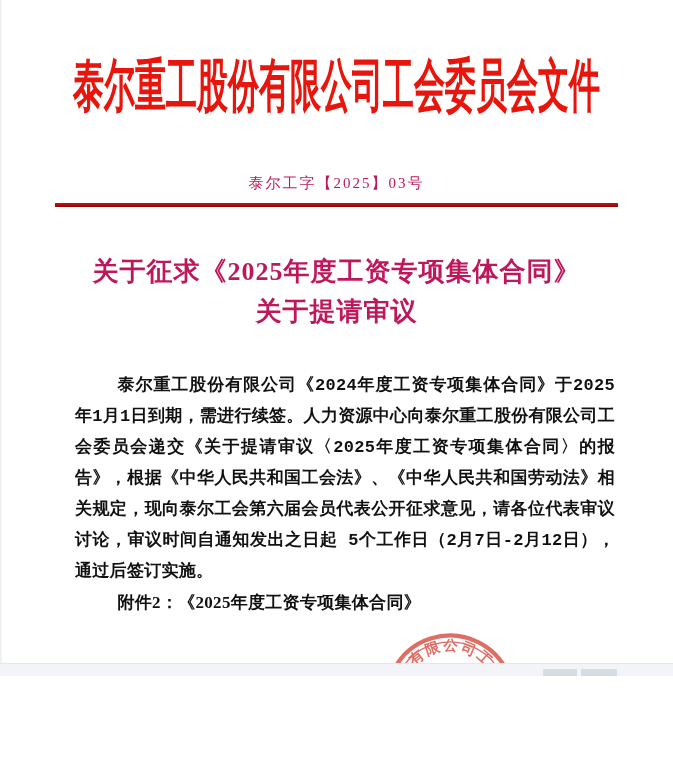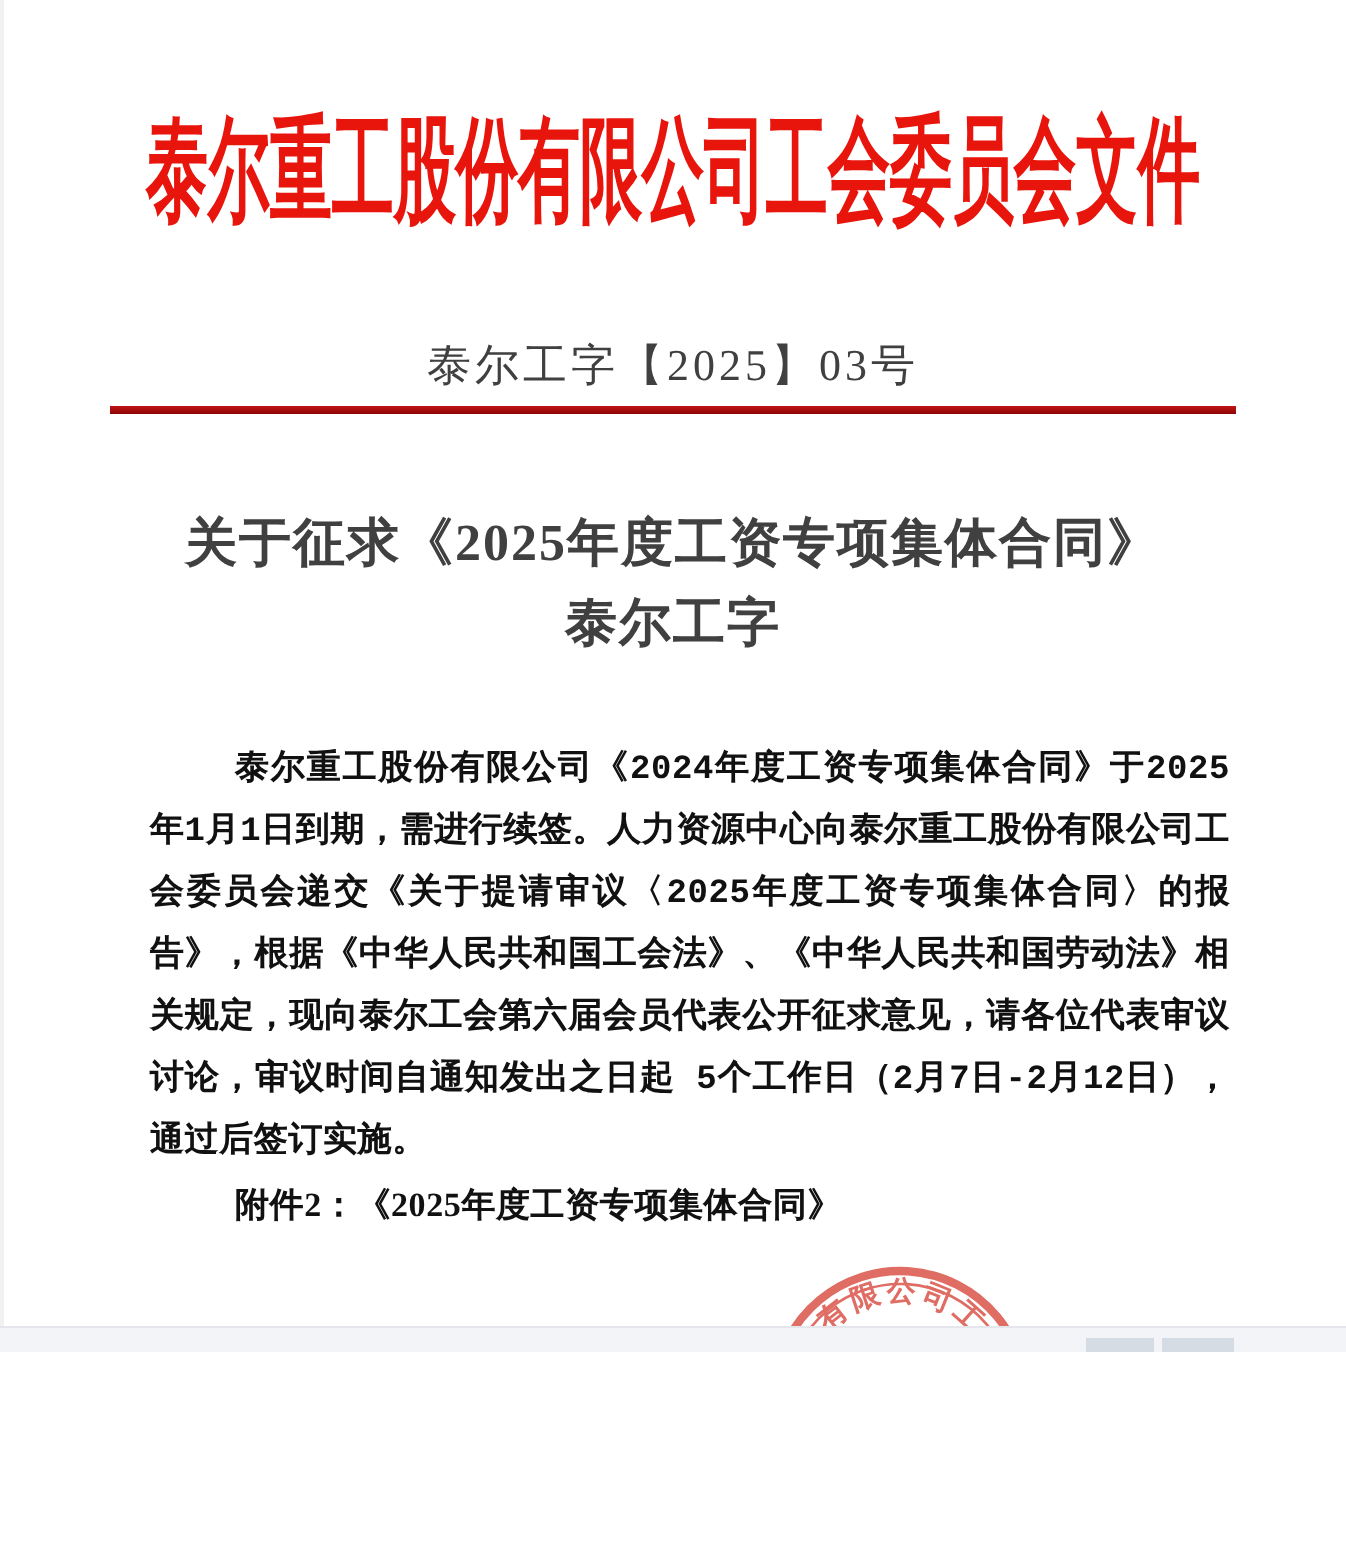--- a/index.html
+++ b/index.html
@@ -26,41 +26,41 @@
     font-weight: 700;
     letter-spacing: 0px;
     transform: scaleY(1.85);
     transform-origin: 50% 50%;
     white-space: nowrap;
   }
 
   .doc-number {
     margin-top: 44px;
     text-align: center;
-    font-size: 22px;
+    font-size: 15px;
     line-height: 26px;
-    color: #404040;
+    color: #be185d;
     letter-spacing: 2px;
   }
 
   .red-divider {
     width: 563px;
     height: 4px;
     margin: 7px auto 0 auto;
     background: linear-gradient(#c11414, #8e0505);
     border: none;
   }
 
   .doc-title {
     margin-top: 45px;
     text-align: center;
     font-size: 26px;
     font-weight: 700;
     line-height: 40px;
-    color: #404040;
+    color: #be185d;
     letter-spacing: 1px;
   }
 
   .doc-body {
     margin: 38px 58px 0 75px;
     width: 540px;
     font-size: 17px;
     font-weight: 600;
     line-height: 31px;
     color: #111;
@@ -125,21 +125,21 @@
 <div class="screen">
 
   <div class="doc-header">泰尔重工股份有限公司工会委员会文件</div>
 
   <div class="doc-number">泰尔工字【2025】03号</div>
 
   <hr class="red-divider">
 
   <div class="doc-title">
     <div>关于征求《2025年度工资专项集体合同》</div>
-    <div>泰尔工字</div>
+    <div>关于提请审议</div>
   </div>
 
   <div class="doc-body">
     <p class="main-paragraph">泰尔重工股份有限公司《2024年度工资专项集体合同》于2025年1月1日到期，需进行续签。人力资源中心向泰尔重工股份有限公司工会委员会递交《关于提请审议〈2025年度工资专项集体合同〉的报告》，根据《中华人民共和国工会法》、《中华人民共和国劳动法》相关规定，现向泰尔工会第六届会员代表公开征求意见，请各位代表审议讨论，审议时间自通知发出之日起 5个工作日（2月7日-2月12日），通过后签订实施。</p>
     <p class="attachment-line">附件2：《2025年度工资专项集体合同》</p>
   </div>
 
   <div class="signature-block">
     <div>泰尔重工股份有限公司工会委员会</div>
     <div>2025年2月7日</div>

